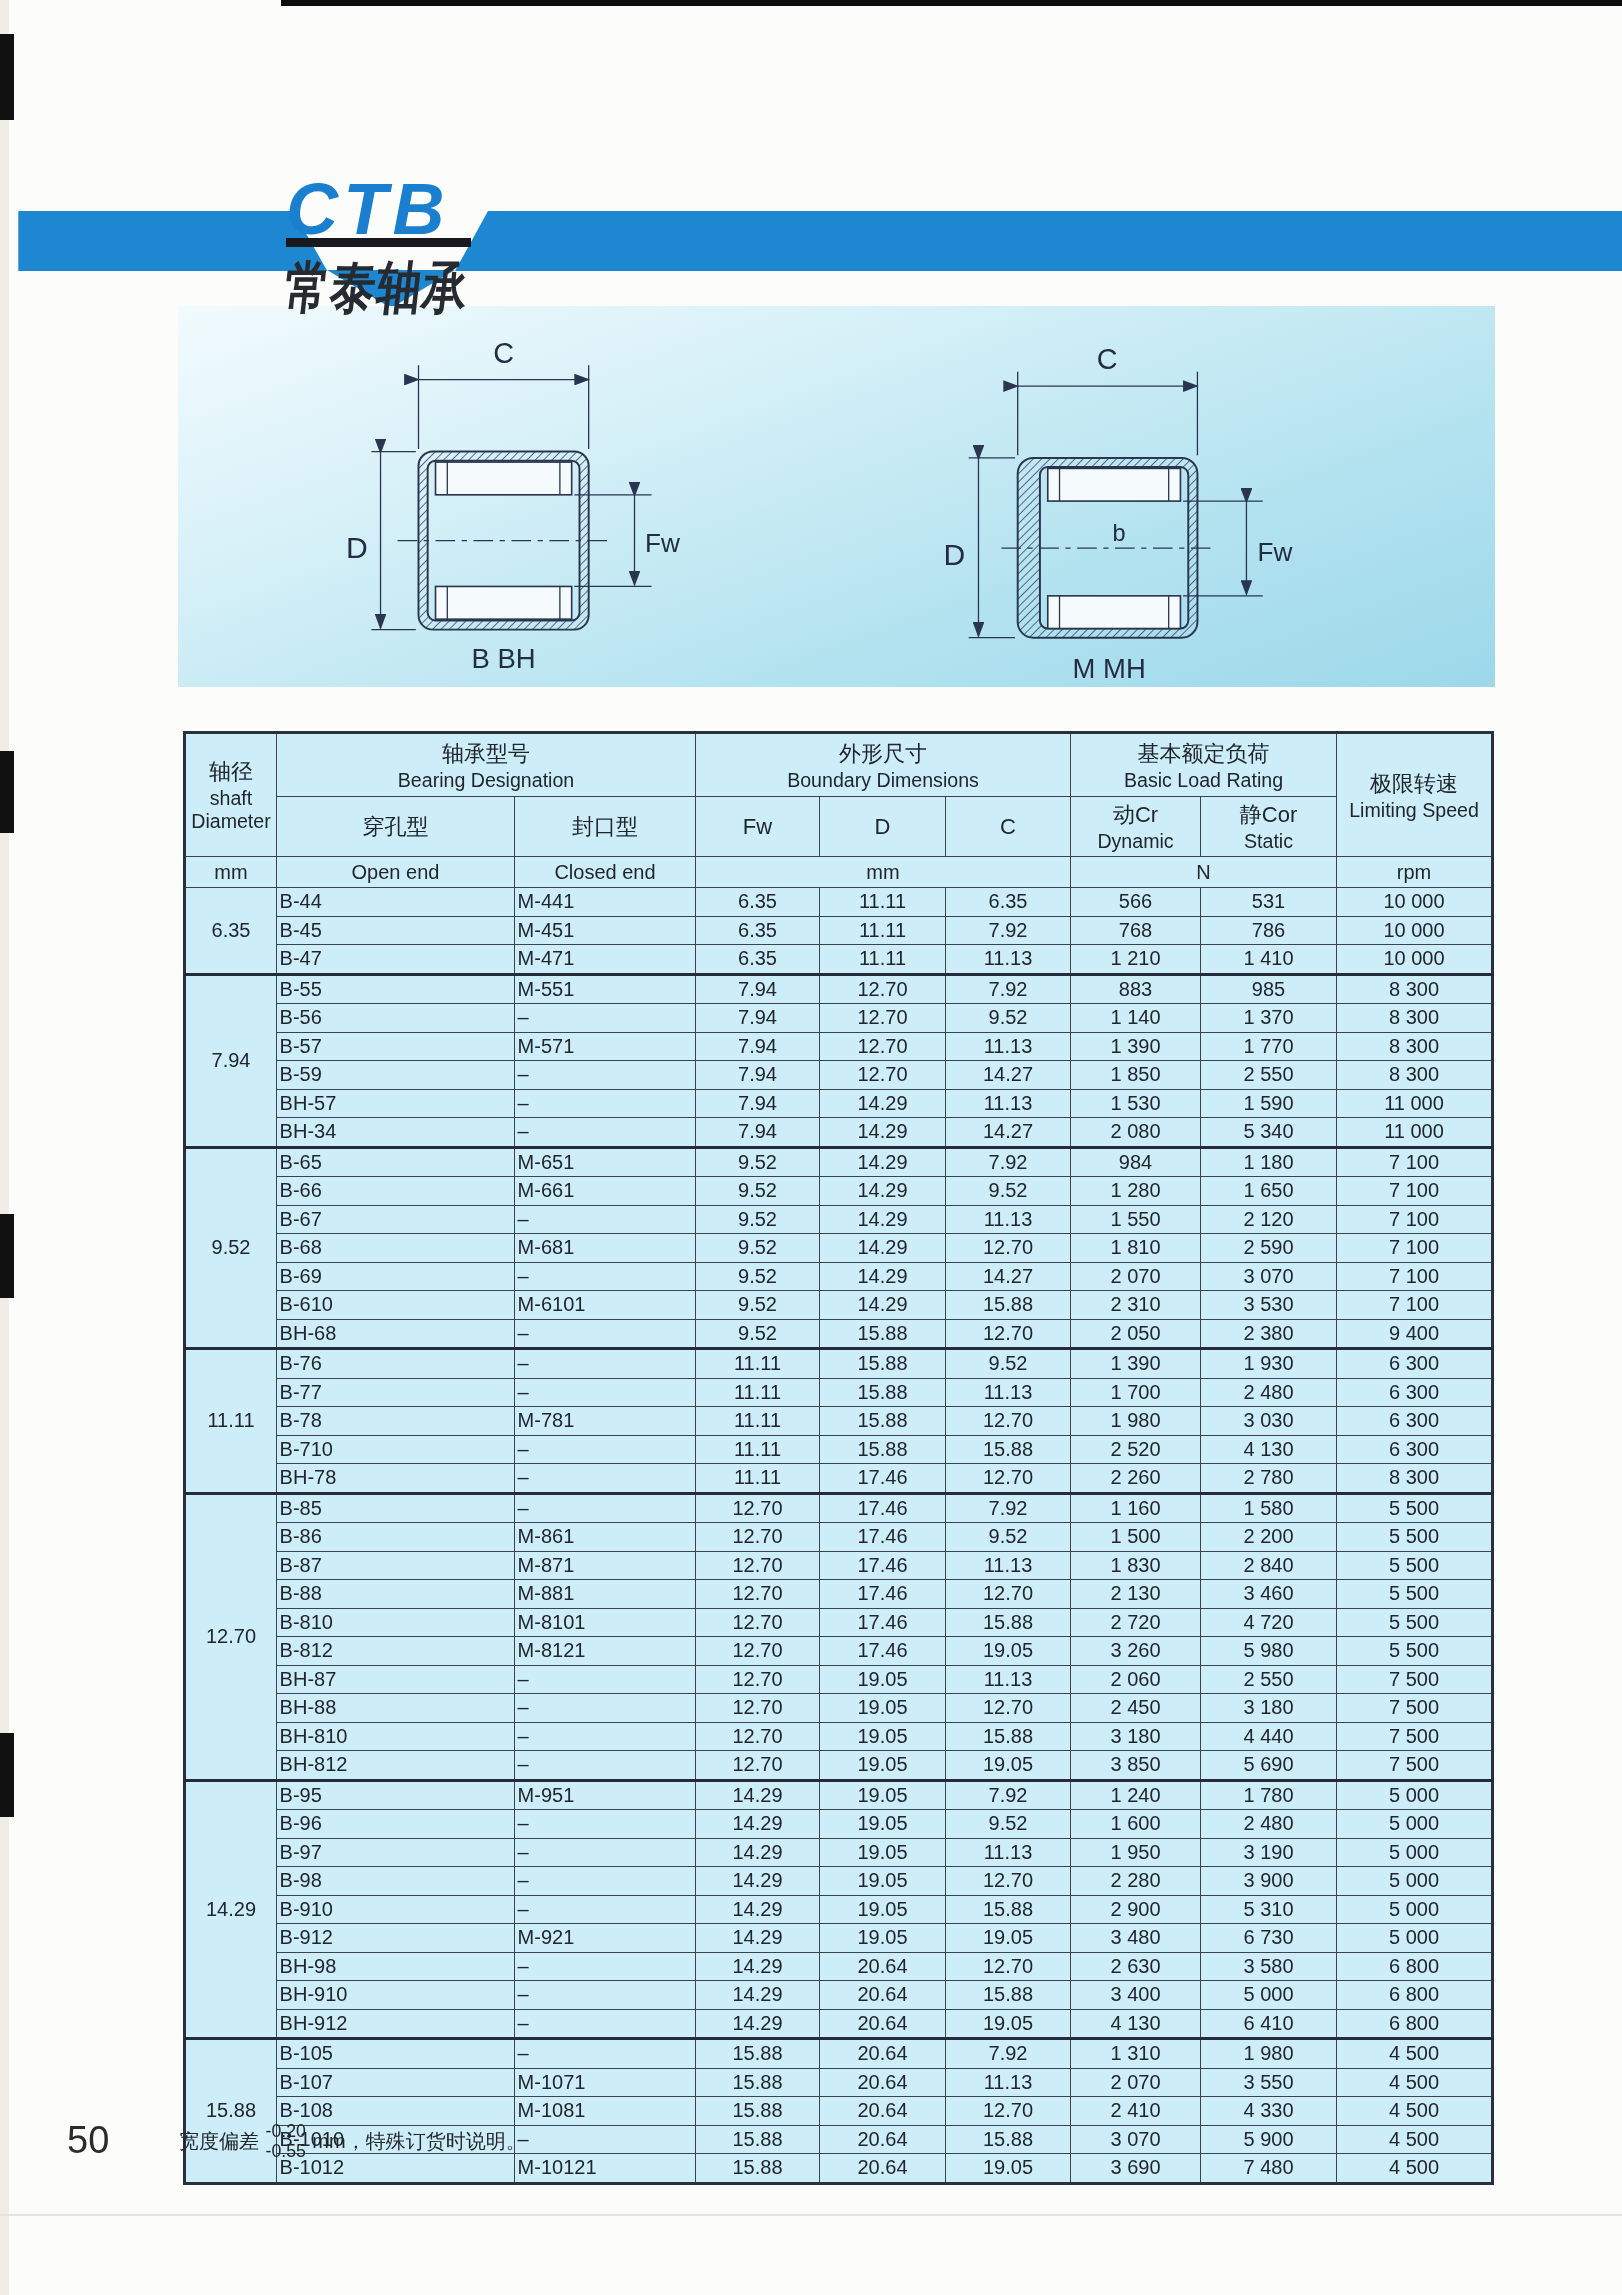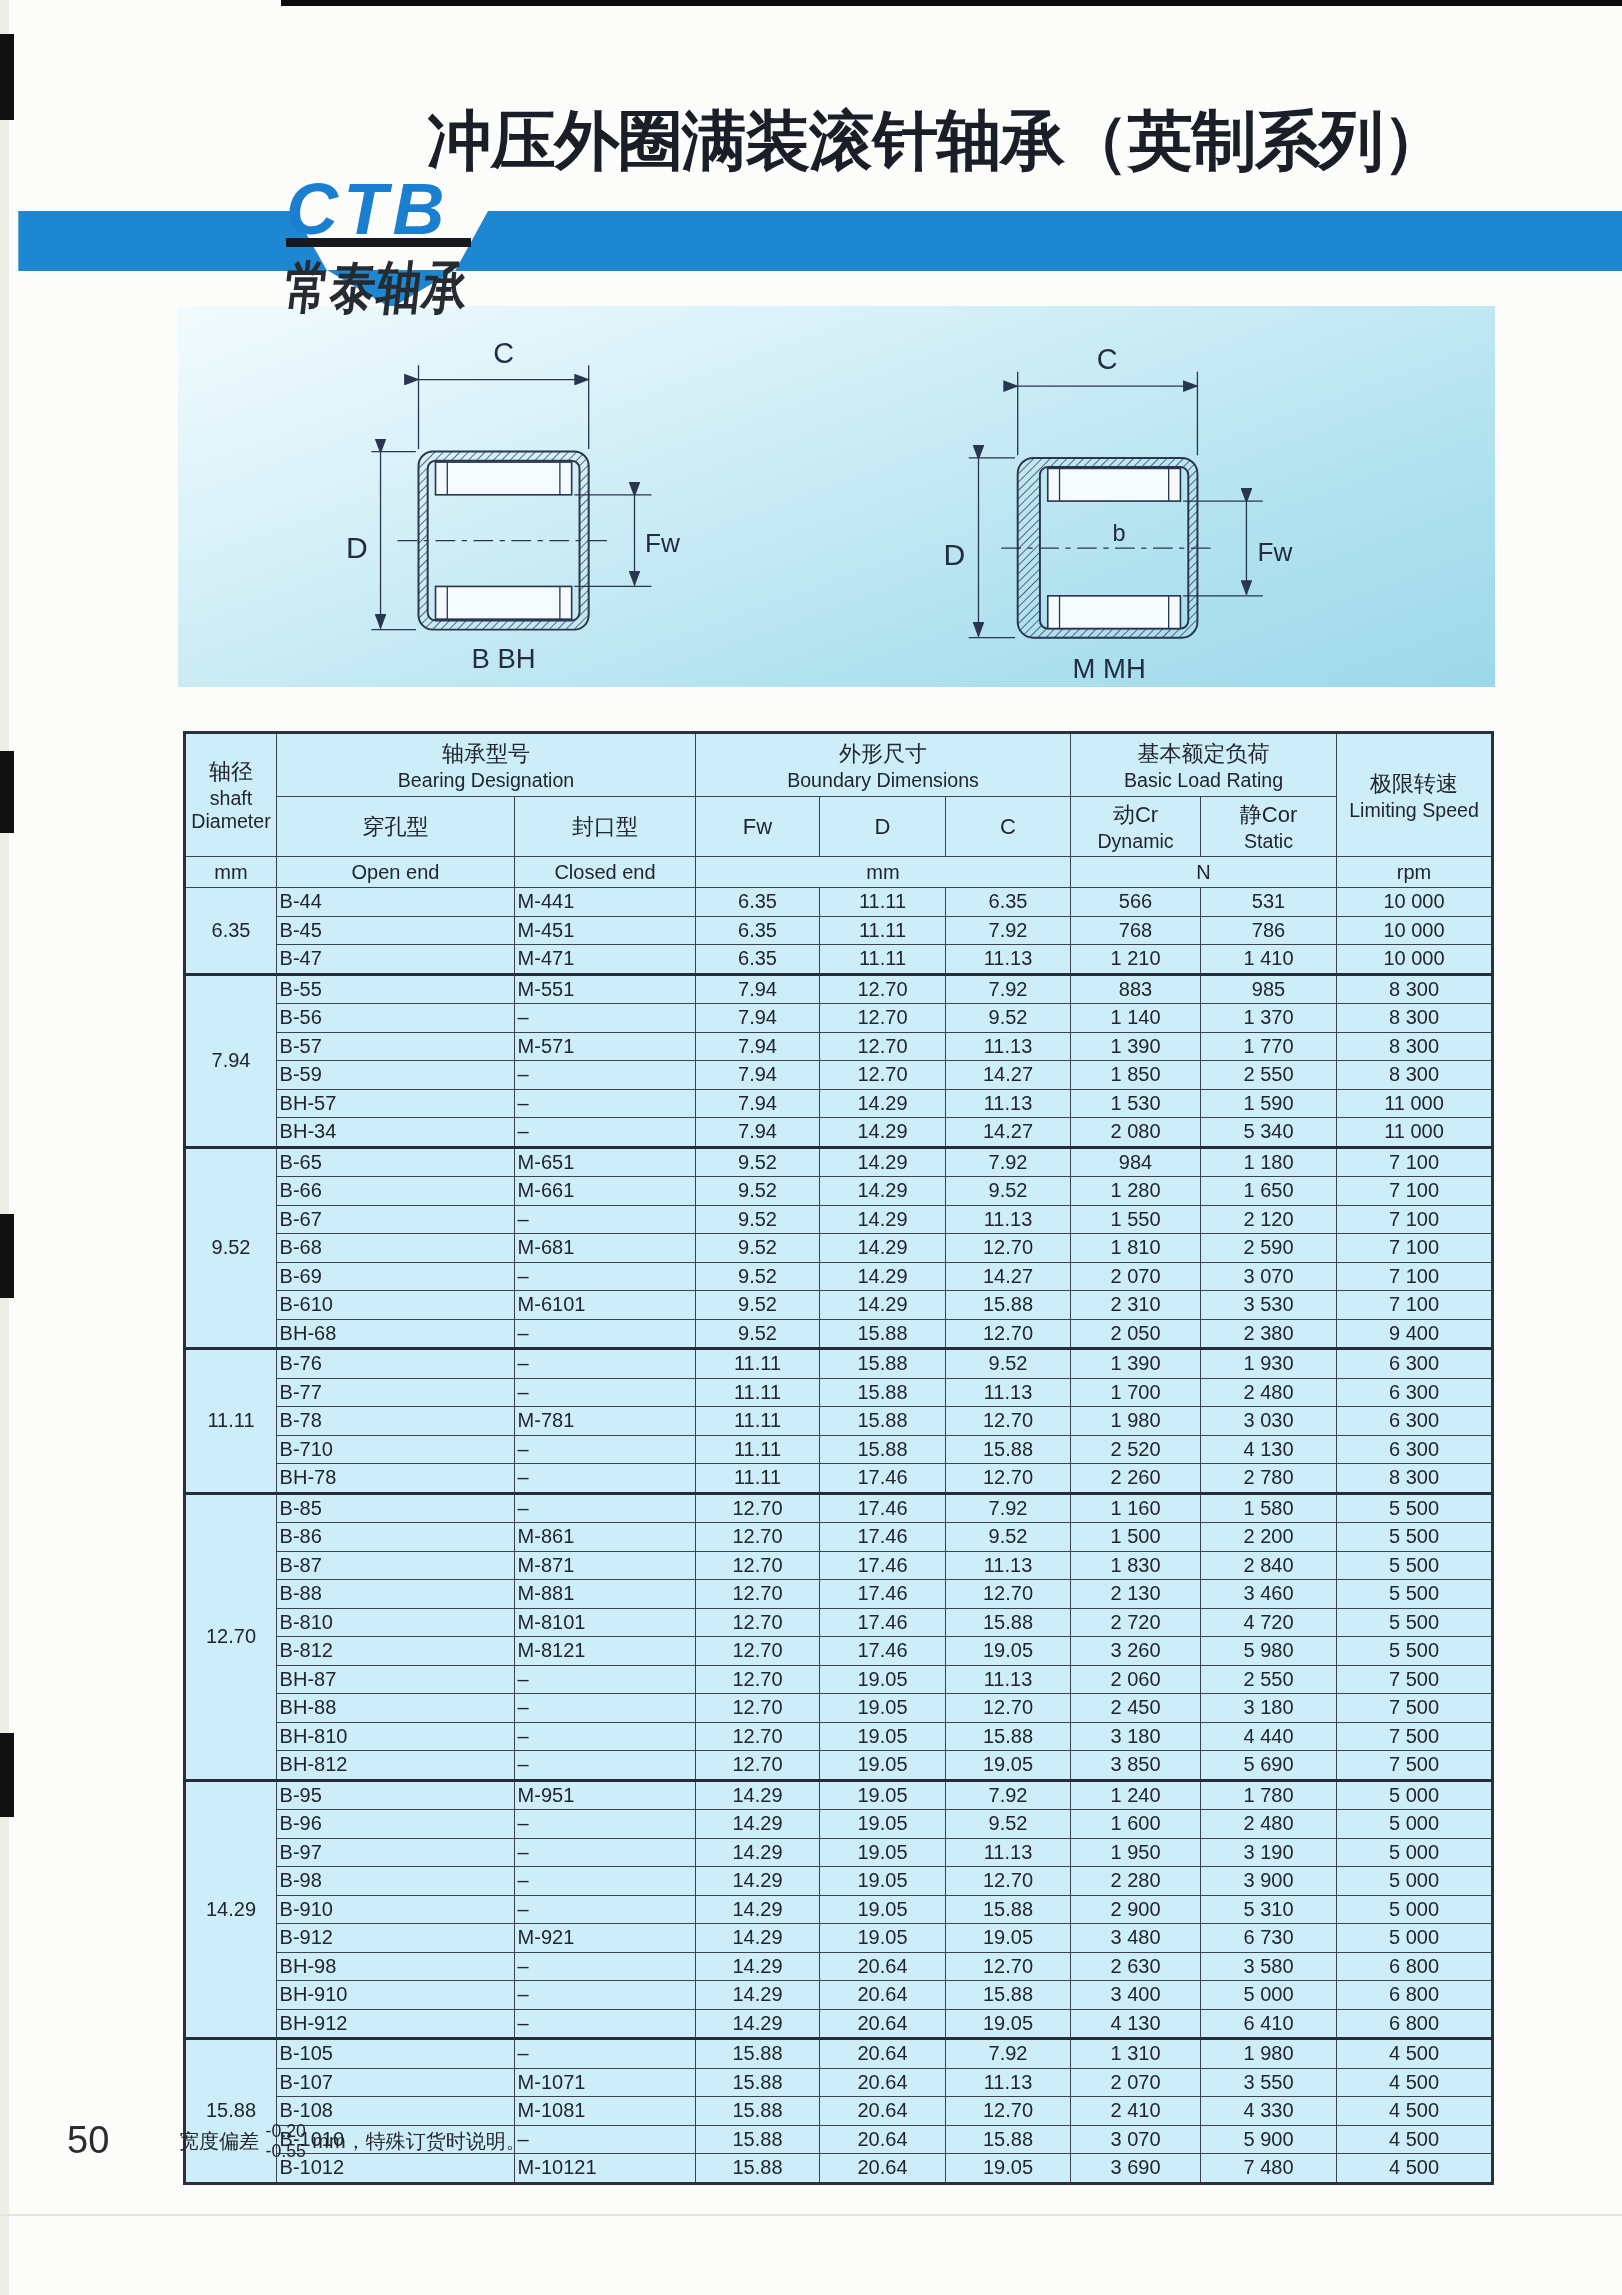--- a/index.html
+++ b/index.html
@@ -56,21 +56,20 @@
 <div class="page">
 
   <div class="edge-strip"></div>
   <div class="topline"></div>
   <div class="lmark" style="top:34px;height:86px;"></div>
   <div class="lmark" style="top:751px;height:82px;"></div>
   <div class="lmark" style="top:1214px;height:84px;"></div>
   <div class="lmark" style="top:1733px;height:84px;"></div>
   <div class="faint-rule"></div>
 
-  <div class="title">冲压外圈满装滚针轴承（英制系列）</div>
   <div class="band-left"></div>
   <div class="band-right"></div>
   <div class="band-wedge"></div>
   <div class="logo-ctb">CTB</div>
   <div class="logo-bar"></div>
   <div class="logo-sub">常泰轴承</div>
 
   <div class="panel">
 
     <svg class="diag" style="left:103px;top:15.7px;" width="419" height="360" viewBox="0 0 640 550">

